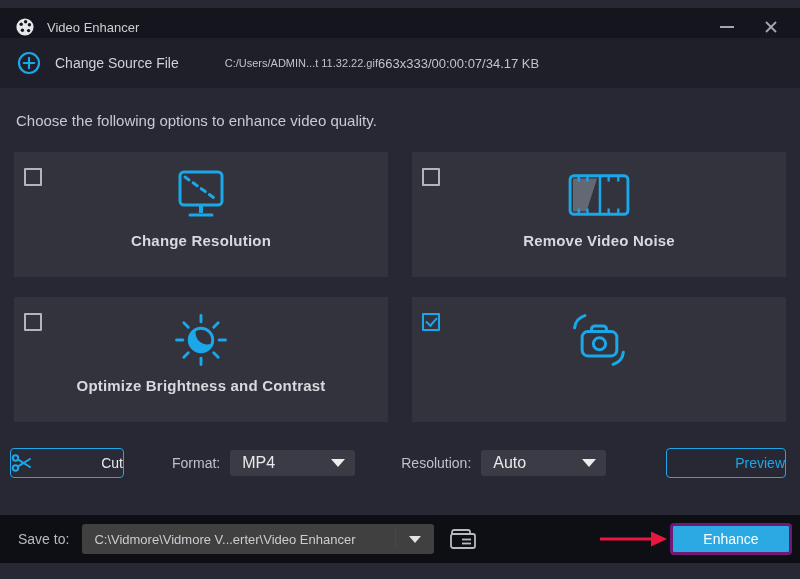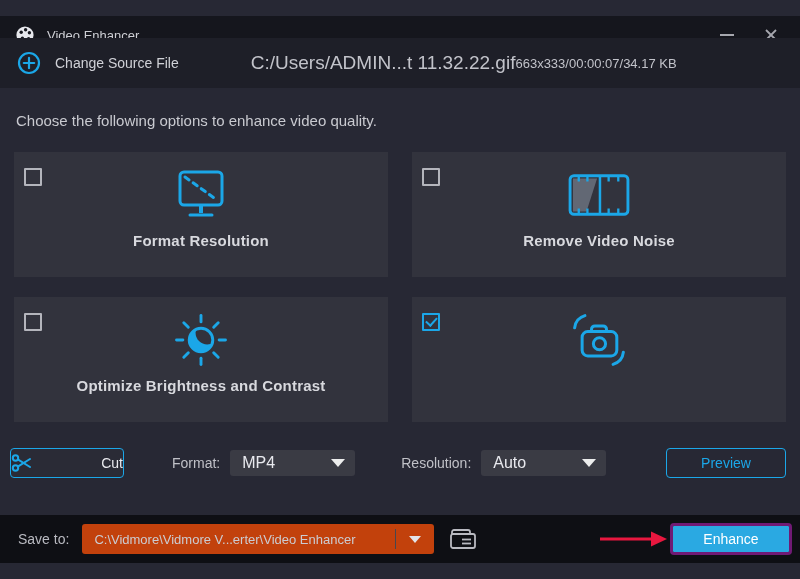--- a/index.html
+++ b/index.html
@@ -5,37 +5,37 @@
   * { margin:0; padding:0; box-sizing:border-box; }
   html,body { background:#000; }
   body { font-family:"Liberation Sans", sans-serif; }
   .window {
     position:relative; width:800px; height:579px;
     background:#272834; overflow:hidden; color:#d2d3d9;
   }
 
   
   .titlebar {
-    position:absolute; top:16px; left:0; width:100%; height:38px;
+    position:absolute; top:8px; left:0; width:100%; height:38px;
     background:#15161d; display:flex; align-items:center;
   }
   .titlebar .app-icon { margin-left:15px; display:flex; }
   .titlebar .title { margin-left:12px; font-size:13px; color:#cdced4; }
   .win-controls { margin-left:auto; display:flex; align-items:center; gap:22px; margin-right:18px; }
   .win-btn { width:22px; height:22px; display:flex; align-items:center; justify-content:center; cursor:default; }
   .min-glyph { width:14px; height:2px; background:#a6a7ae; }
 
   
   .source-row {
     position:absolute; top:38px; left:0; width:100%; height:50px;
     background:#1e1f28; display:flex; align-items:center;
   }
   .change-source { display:flex; align-items:center; margin-left:17px; cursor:pointer; }
   .change-source .label { margin-left:14px; font-size:14px; color:#d0d1d7; }
-  .src-path { margin-left:72px; font-size:19px; color:#c2c3ca; }
+  .src-path { margin-left:46px; font-size:11px; color:#c2c3ca; }
   .src-info { font-size:13px; color:#c2c3ca; }
 
   
   .instruction {
     position:absolute; top:88px; left:0; width:100%; height:64px;
     display:flex; align-items:center; padding-left:16px;
     font-size:15px; color:#c9cad0;
   }
 
   
@@ -80,31 +80,31 @@
     padding:0 10px 0 12px; cursor:pointer;
   }
   .dropdown .value { font-size:16px; color:#e8e9ee; flex:1; }
   .caret-down {
     width:0; height:0; border-left:7px solid transparent;
     border-right:7px solid transparent; border-top:8px solid #eceded;
   }
   .preview-btn {
     margin-left:auto; width:120px; height:30px; background:transparent;
     border:1px solid #1ba7e8; border-radius:4px; color:#1ba7e8;
-    font-size:14px; display:flex; align-items:center; justify-content:center; cursor:pointer;
+    font-size:14px; display:flex; align-items:center; justify-content:flex-end; cursor:pointer;
   }
 
   
   .footer {
     position:absolute; bottom:16px; left:0; width:100%; height:48px;
     background:#0e0f14; display:flex; align-items:center;
   }
   .save-label { margin-left:18px; font-size:14px; color:#b9bac1; }
   .path-field {
-    margin-left:13px; width:352px; height:30px; background:#c2410c;
+    margin-left:13px; width:352px; height:30px; background:#404040;
     border-radius:3px; display:flex; align-items:center; cursor:pointer;
   }
   .path-field .path-text {
     flex:1; padding-left:12px; font-size:13px; color:#cbccd2;
     white-space:nowrap; overflow:hidden;
   }
   .path-field .sep { width:1px; height:20px; background:#46474f; }
   .path-field .caret-zone { width:38px; display:flex; justify-content:center; }
   .path-field .caret-zone .caret-down { border-top-color:#e3e4e9;
     border-left-width:6px; border-right-width:6px; border-top-width:7px; }
@@ -170,21 +170,21 @@
     <div class="card">
       <span class="checkbox"></span>
       <span class="card-icon">
         <svg width="60" height="52" viewBox="0 0 60 52">
           <rect x="9" y="3" width="42" height="33" rx="4" fill="none" stroke="#1ba7e8" stroke-width="3"></rect>
           <line x1="14" y1="8" x2="46" y2="31" stroke="#1ba7e8" stroke-width="3" stroke-linecap="round" stroke-dasharray="5 5"></line>
           <line x1="30" y1="36" x2="30" y2="44" stroke="#1ba7e8" stroke-width="4"></line>
           <line x1="19" y1="46" x2="41" y2="46" stroke="#1ba7e8" stroke-width="3" stroke-linecap="round"></line>
         </svg>
       </span>
-      <span class="card-label">Format Resolution</span>
+      <span class="card-label">Change Resolution</span>
     </div>
 
     <div class="card">
       <span class="checkbox"></span>
       <span class="card-icon">
         <svg width="70" height="54" viewBox="0 0 72 56">
           <polygon points="9,11 34,11 23,45 9,45" fill="#8a93a3" opacity="0.55"></polygon>
           <rect x="6" y="8" width="60" height="40" rx="4" fill="none" stroke="#1ba7e8" stroke-width="3"></rect>
           <line x1="37" y1="8" x2="37" y2="48" stroke="#1ba7e8" stroke-width="2.6"></line>
           <g stroke="#1ba7e8" stroke-width="2.4">

